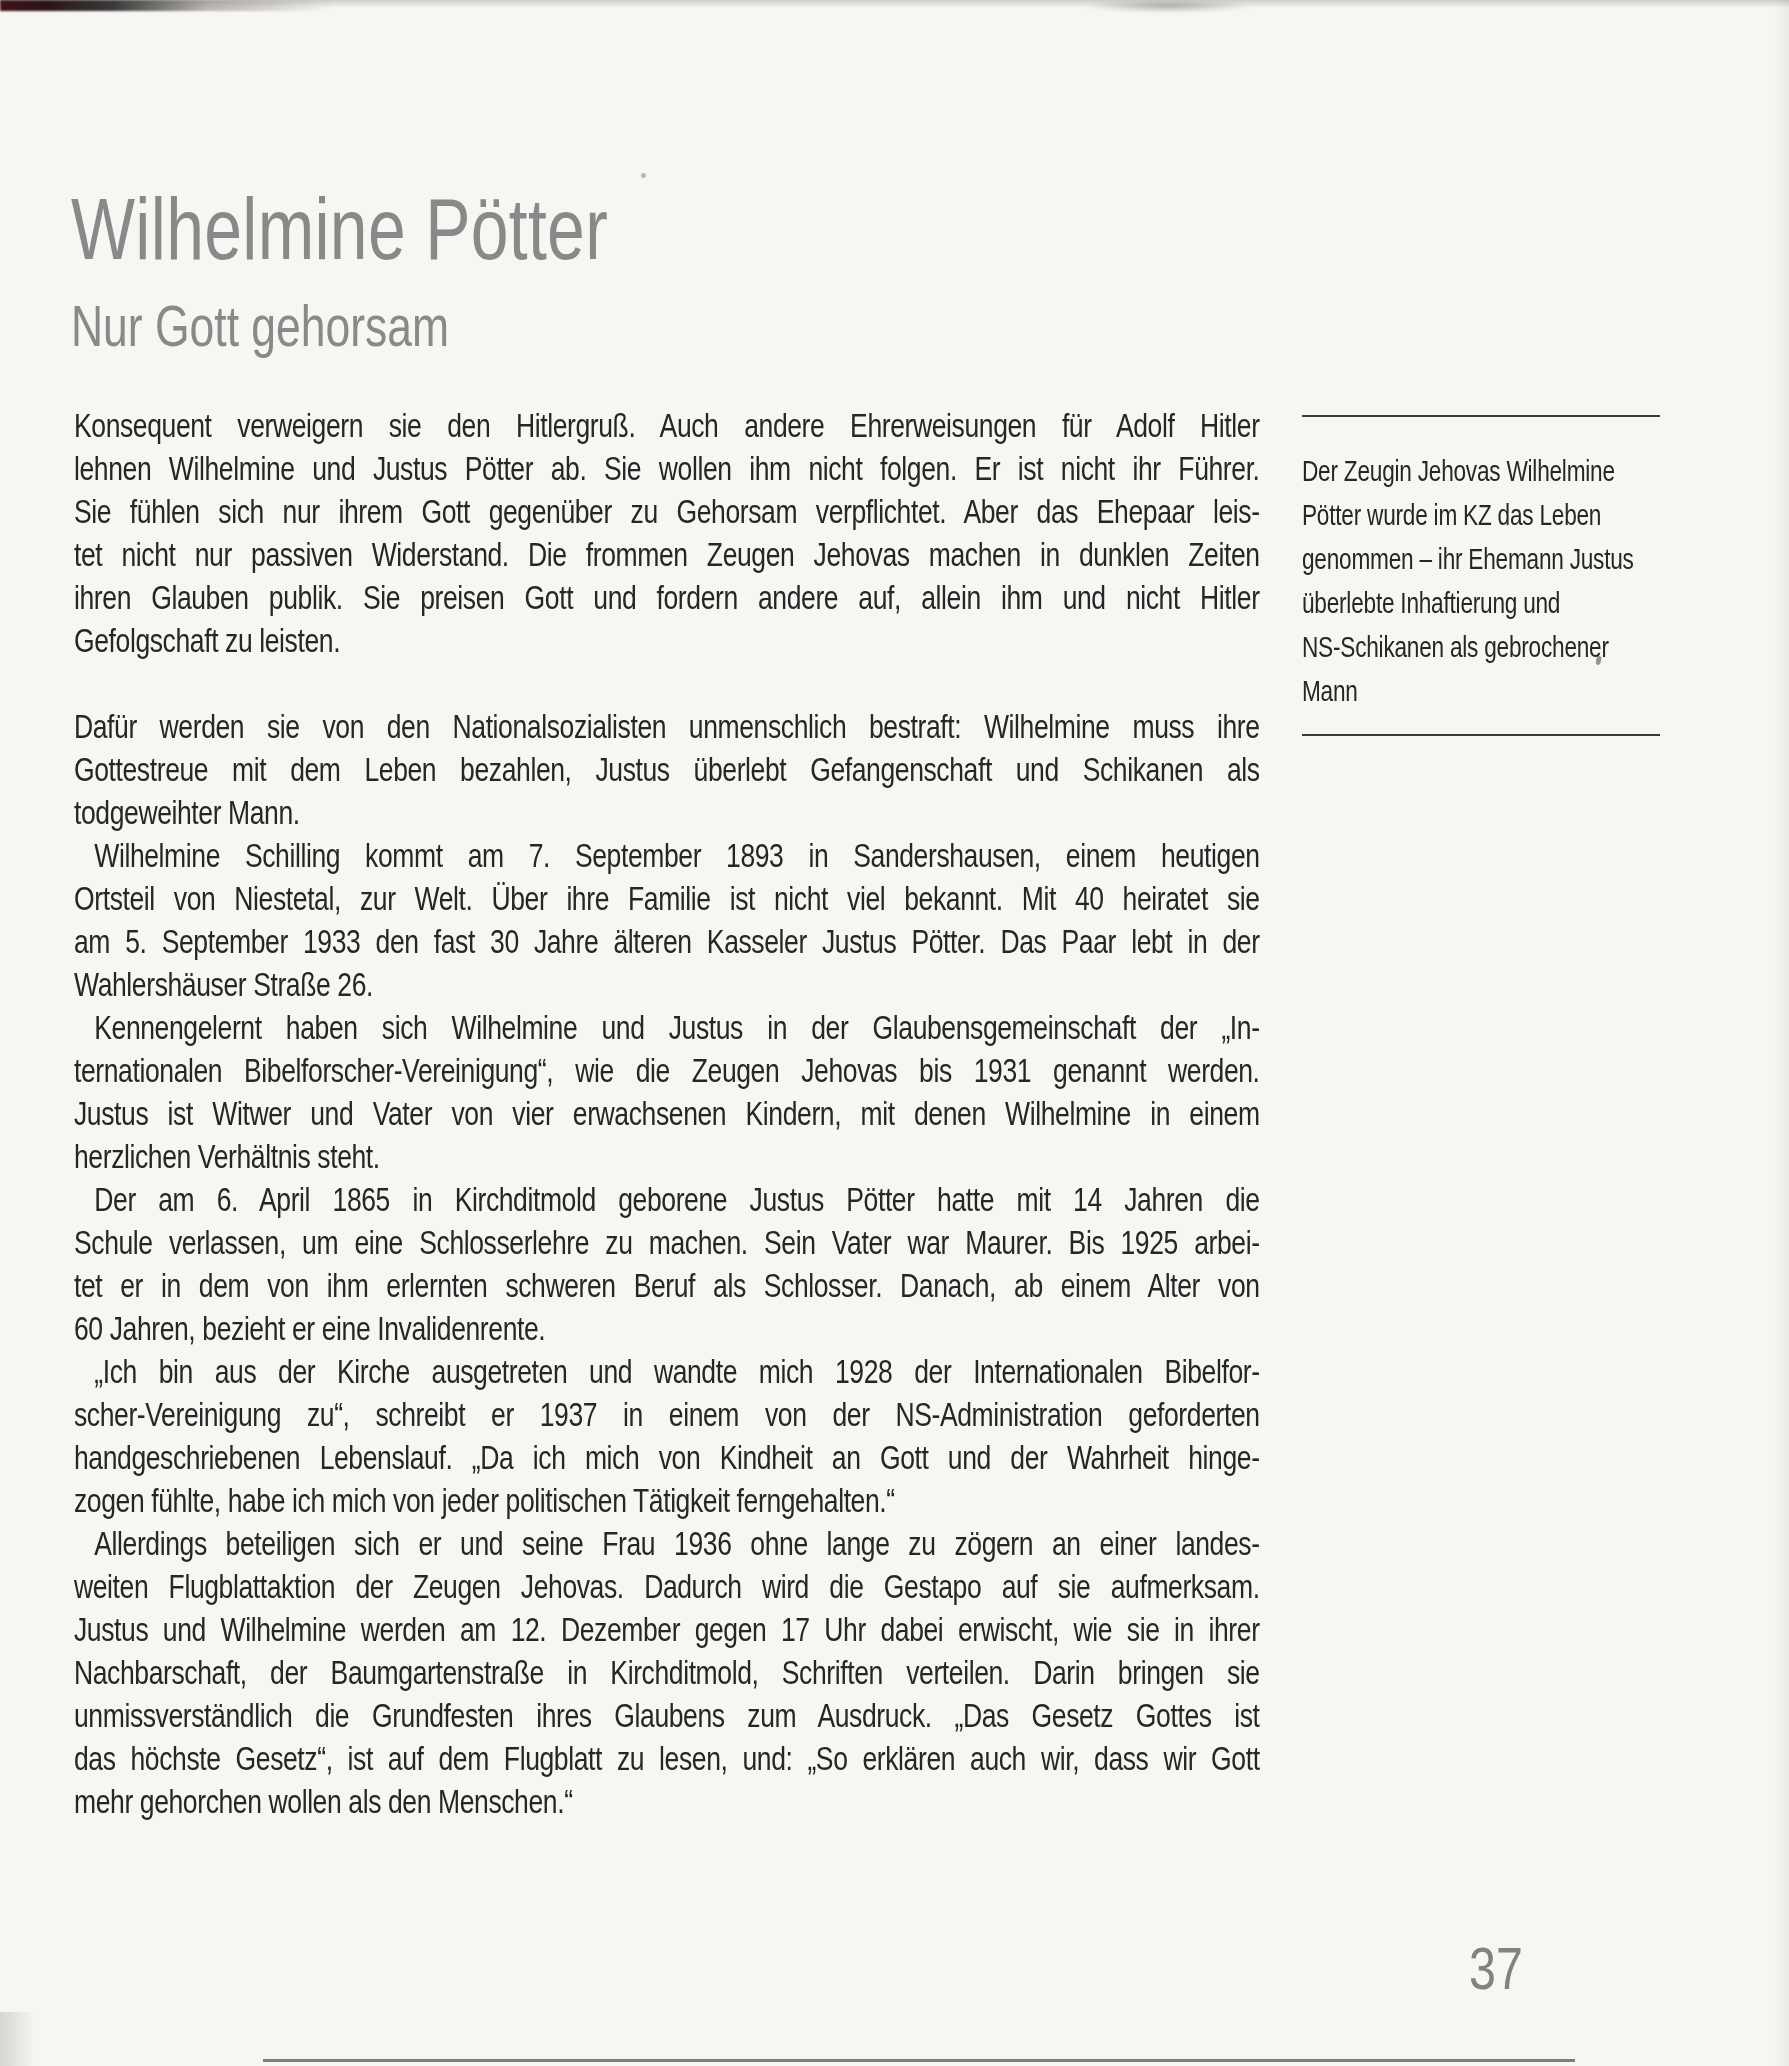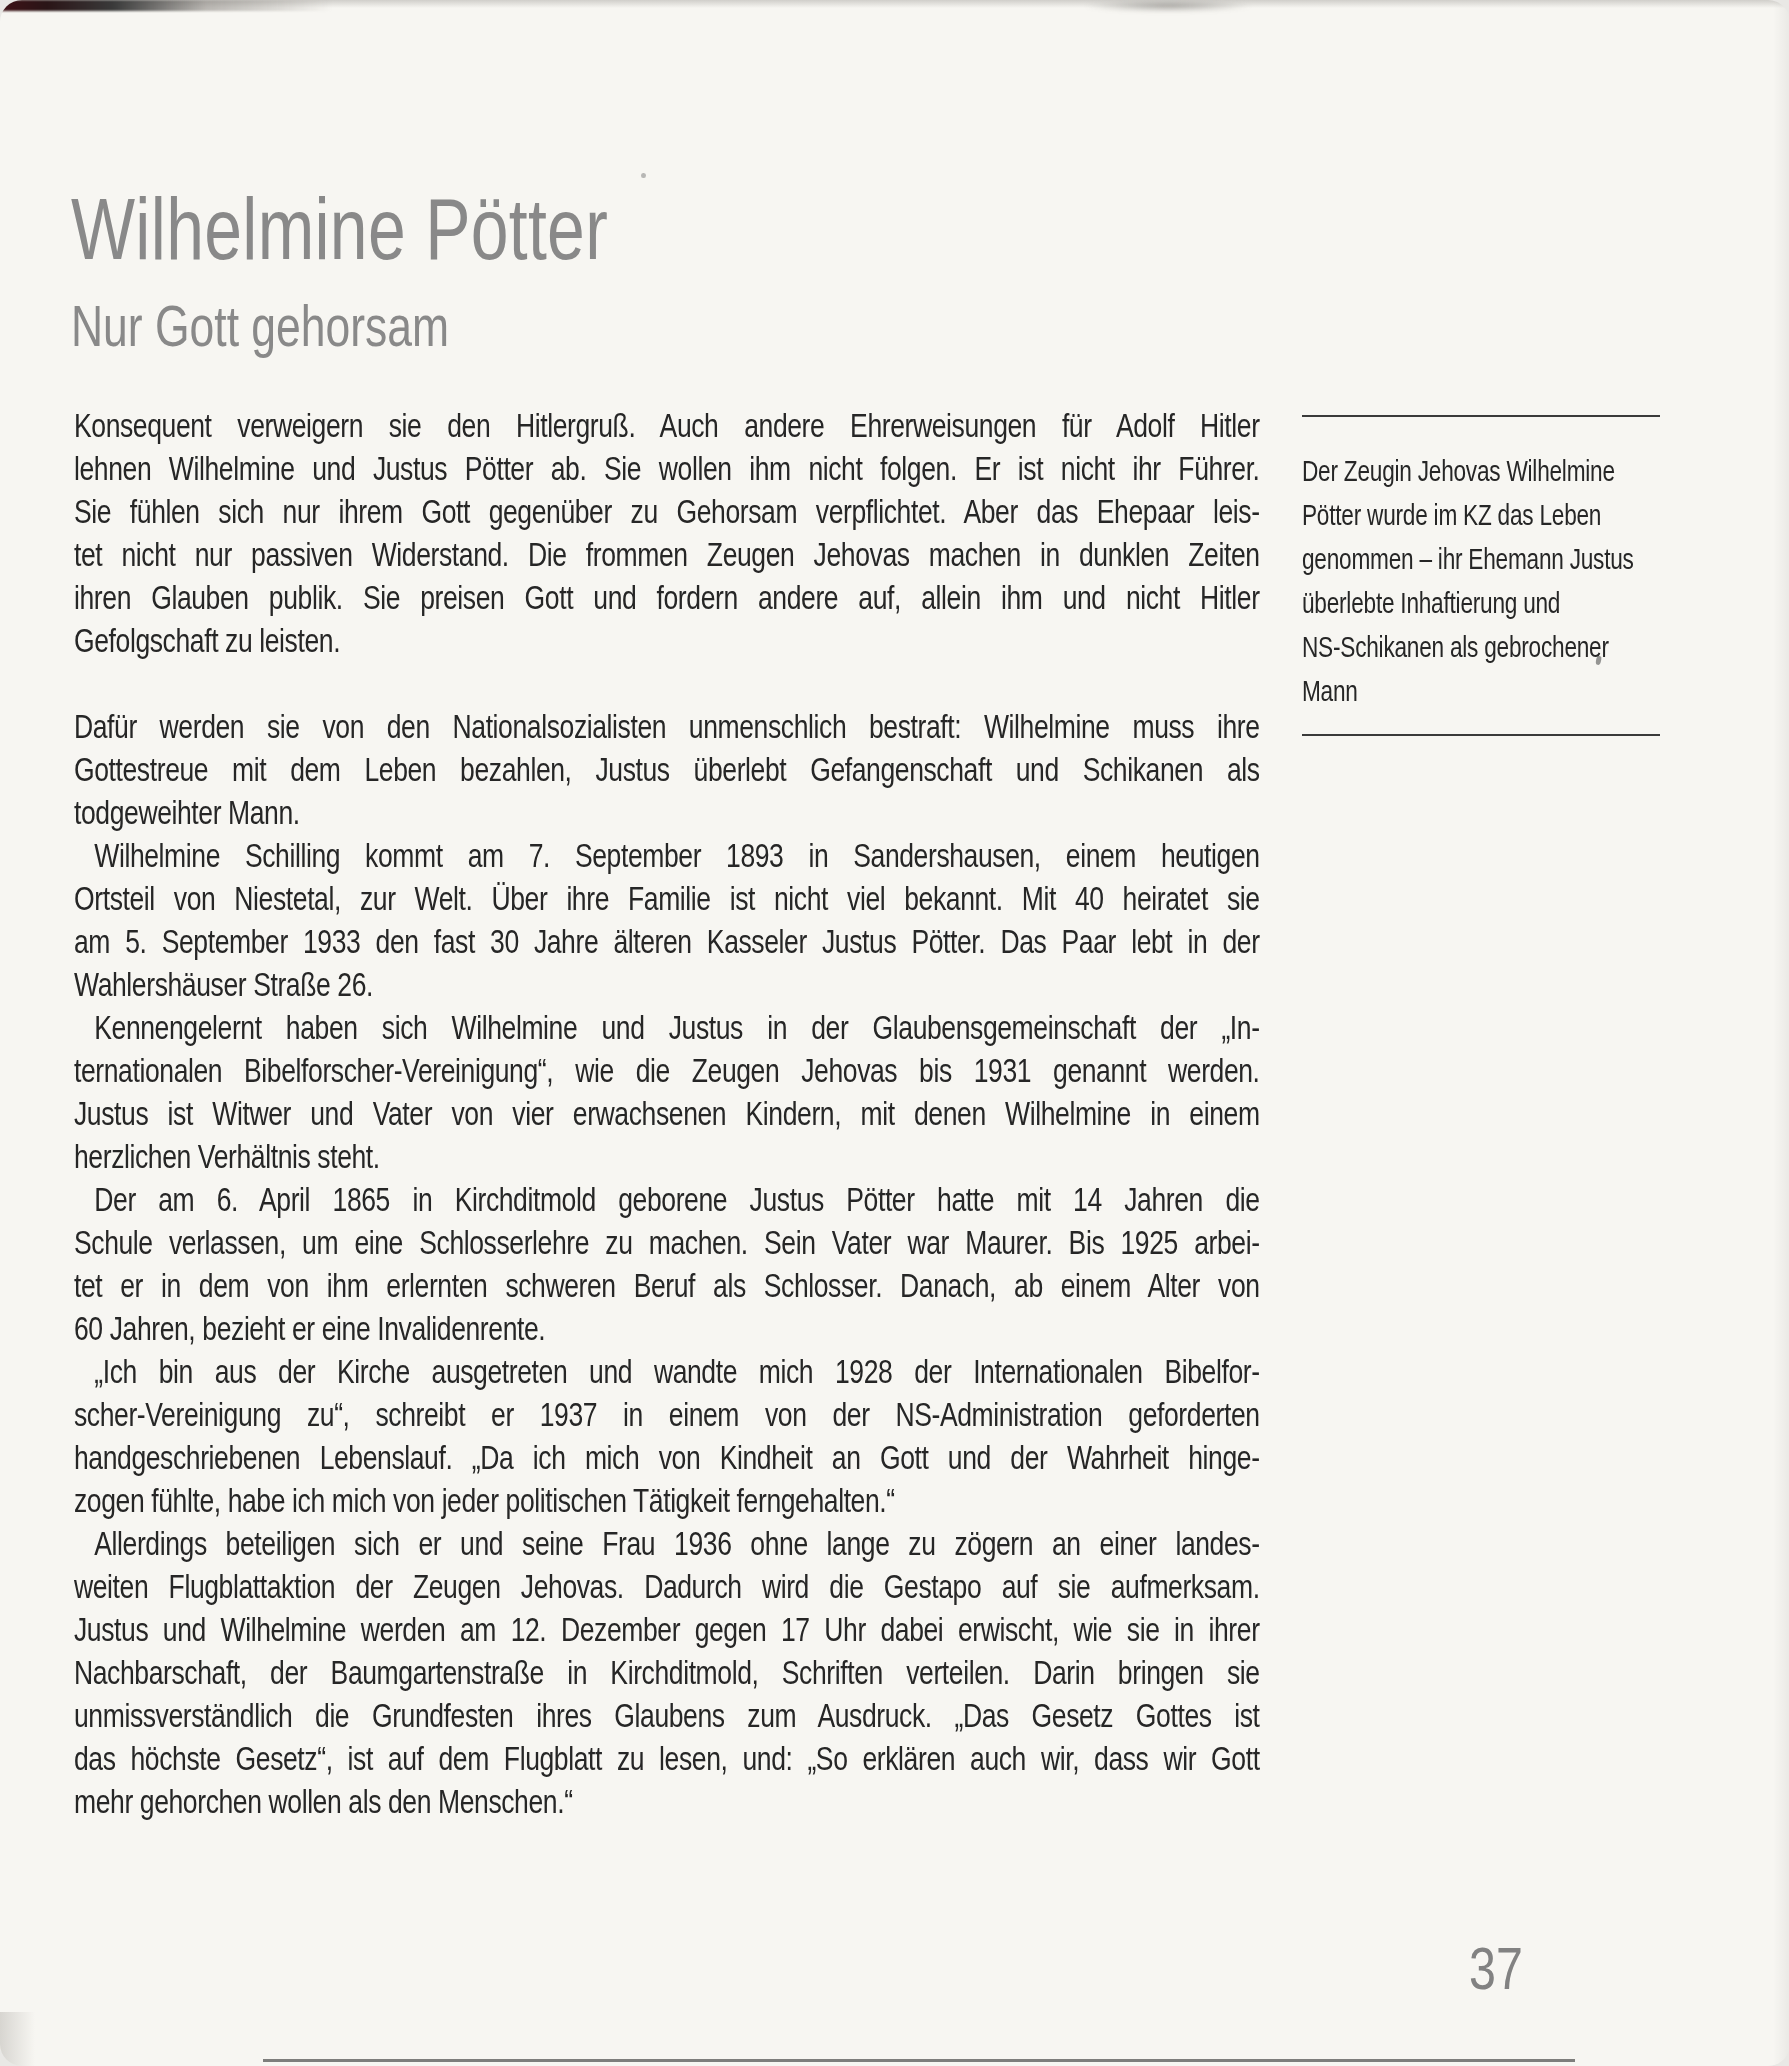--- a/index.html
+++ b/index.html
@@ -3,21 +3,20 @@
 <meta charset="utf-8">
 <style>
   html, body { margin: 0; padding: 0; background: #e9e8e5; }
   .page {
     position: relative;
     width: 1790px;
     height: 2066px;
     background: var(--paper, #f7f6f2);
     overflow: hidden;
     font-family: "Liberation Sans", "DejaVu Sans", sans-serif;
-    border-radius: 22px;
   }
 
   
   .artifact-top-strip {
     position: absolute; left: 0; top: 0; width: 100%; height: 7.7px;
     background: linear-gradient(180deg, rgba(118,115,110,0.30), rgba(118,115,110,0));
   }
   .artifact-top-left-smudge {
     position: absolute; left: 0; top: 0; width: 333px; height: 10.8px;
     background: linear-gradient(90deg, #401317 0%, #2a1517 14%, #3a3a3a 34%, rgba(110,105,100,0.45) 62%, rgba(110,105,100,0) 100%);

